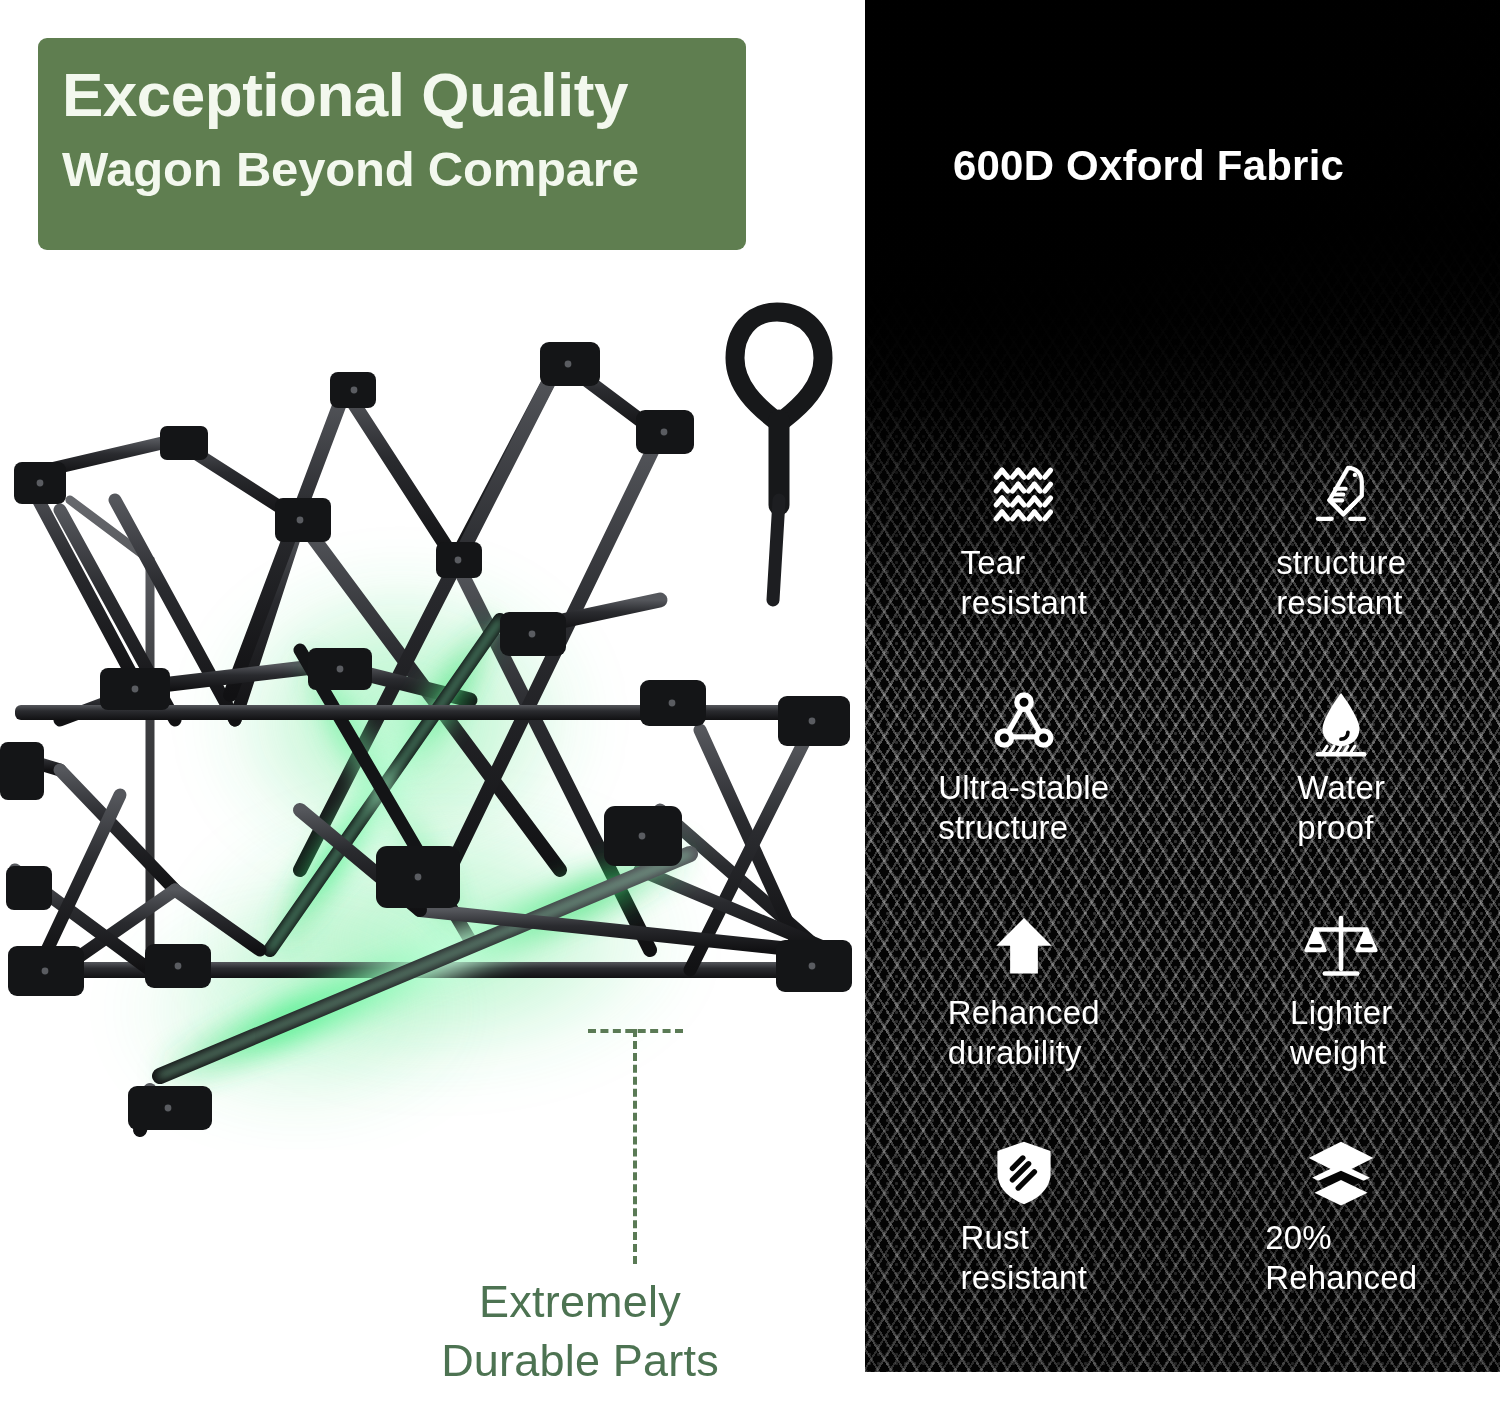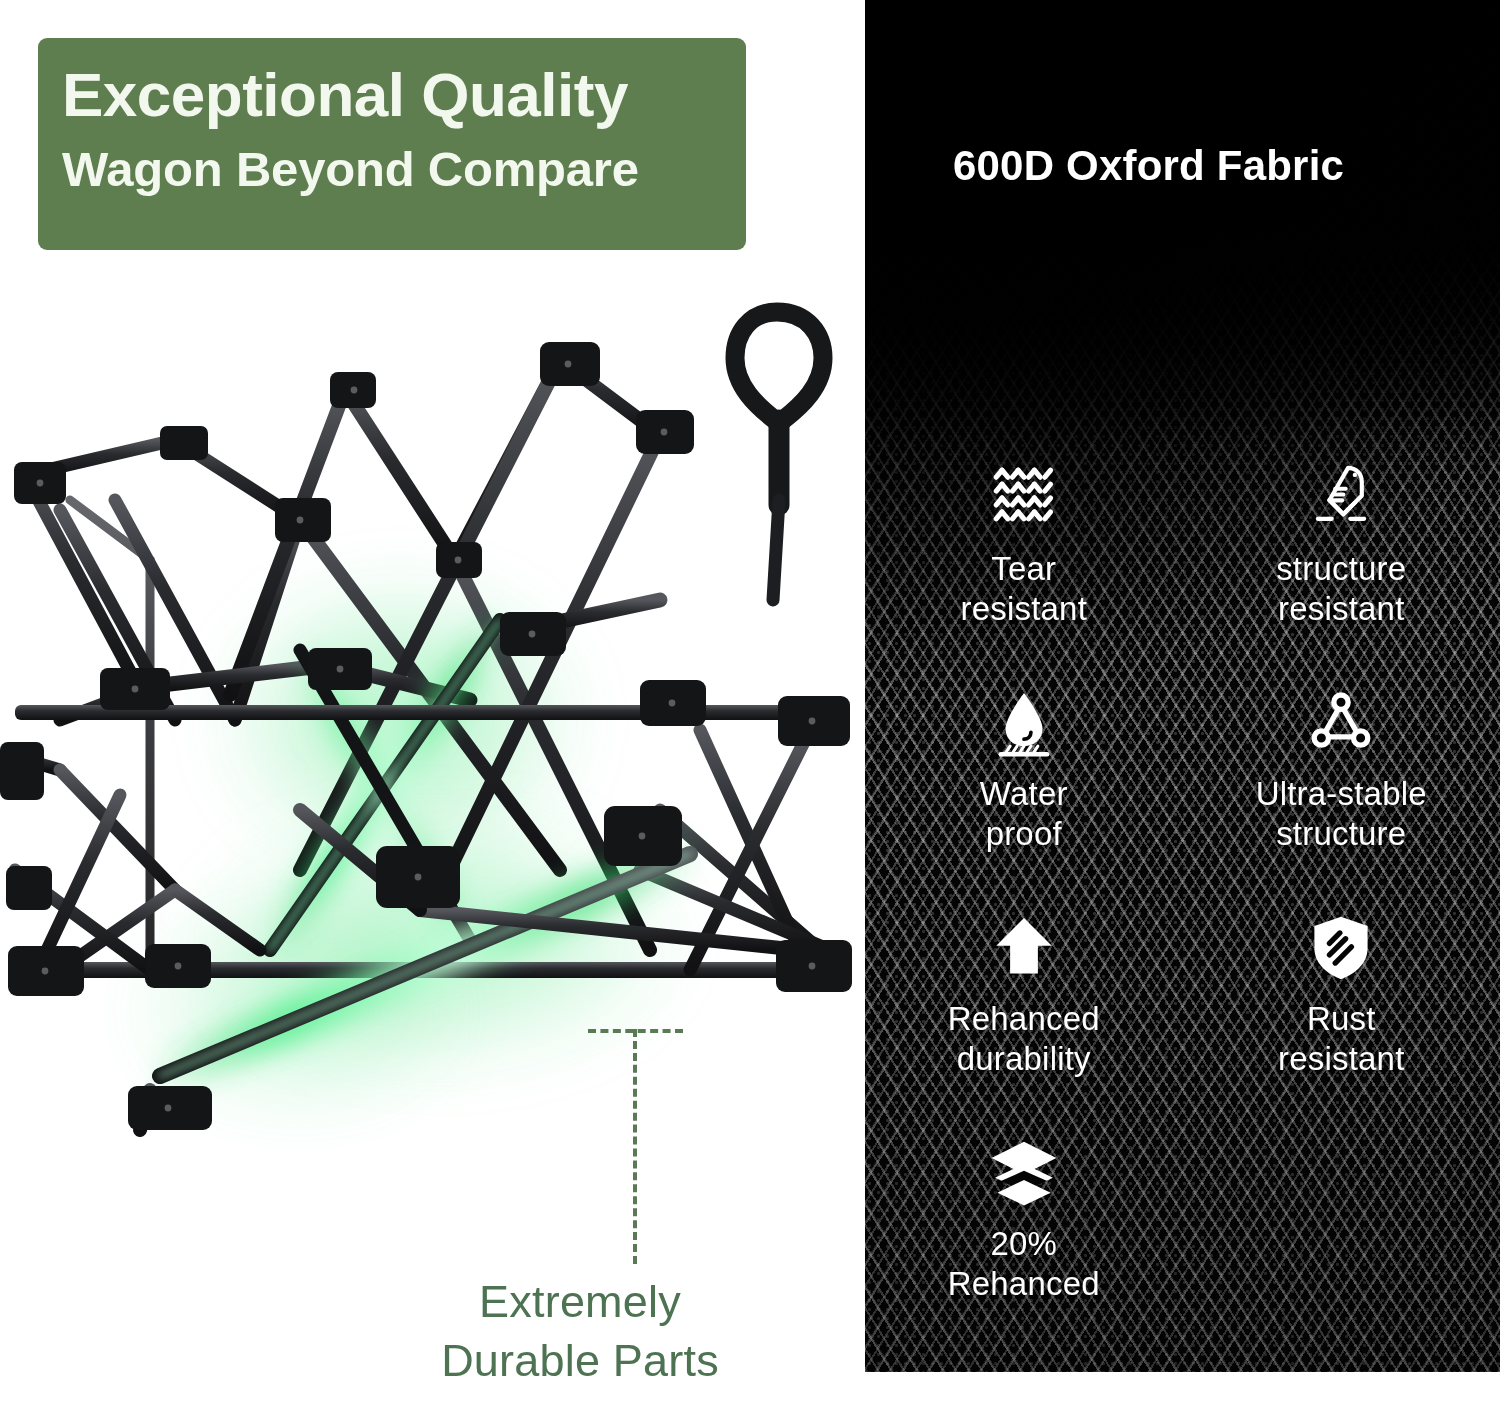--- a/index.html
+++ b/index.html
@@ -97,21 +97,21 @@
     display:grid; grid-template-columns:1fr 1fr; grid-template-rows:repeat(4,1fr);
     z-index:6;
   }
   .feature-cell {
     display:flex; flex-direction:column; align-items:center; justify-content:flex-start;
     padding-top:6px;
   }
   .feature-icon { width:74px; height:74px; display:block; }
   .feature-icon svg { display:block; width:100%; height:100%; }
   .feature-label {
-    margin-top:14px; text-align:center; color:#fff;
+    margin-top:8px; text-align:left; color:#fff;
     font-size:33px; font-weight:400; line-height:1.2; letter-spacing:.2px;
     text-shadow:0 1px 5px rgba(0,0,0,.85);
   }
   .feature-label .l2 { display:block; }
 </style>
 </head>
 <body>
 
 <div id="stage">
 
@@ -377,20 +377,35 @@
           </svg>
         </span>
         <span class="feature-label">
           <span>structure</span>
           <span class="l2">resistant</span>
         </span>
       </div>
 
       <div class="feature-cell">
         <span class="feature-icon">
+          <svg viewBox="0 0 64 64" stroke="#fff" stroke-width="4.6" fill="none" stroke-linecap="round">
+            <path d="M32,16 L16,44 L48,44 Z"></path>
+            <circle cx="32" cy="14" r="6.2" fill="#050505"></circle>
+            <circle cx="15" cy="45" r="6.2" fill="#050505"></circle>
+            <circle cx="49" cy="45" r="6.2" fill="#050505"></circle>
+          </svg>
+        </span>
+        <span class="feature-label">
+          <span>Ultra-stable</span>
+          <span class="l2">structure</span>
+        </span>
+      </div>
+
+      <div class="feature-cell">
+        <span class="feature-icon">
           <svg viewBox="0 0 64 64" fill="none">
             <path d="M32,6 C32,6 16,27 16,37 C16,46 23,52 32,52 C41,52 48,46 48,37 C48,27 32,6 32,6 Z" fill="#fff"></path>
             <path d="M38,40 C38,44 35,46 32,46" stroke="#050505" stroke-width="3.2" stroke-linecap="round" fill="none"></path>
             <g stroke="#fff" stroke-width="2.6" stroke-linecap="round">
               <path d="M20,52 L16,58"></path>
                 <path d="M26,52 L22,58"></path>
               <path d="M32,52 L28,58"></path>
                 <path d="M38,52 L34,58"></path>
               <path d="M44,52 L40,58"></path>
             </g>
@@ -398,45 +413,47 @@
           </svg>
         </span>
         <span class="feature-label">
           <span>Water</span>
           <span class="l2">proof</span>
         </span>
       </div>
 
       <div class="feature-cell">
         <span class="feature-icon">
-          <svg viewBox="0 0 64 64" stroke="#fff" stroke-width="4.6" fill="none" stroke-linecap="round">
-            <path d="M32,16 L16,44 L48,44 Z"></path>
-            <circle cx="32" cy="14" r="6.2" fill="#050505"></circle>
-            <circle cx="15" cy="45" r="6.2" fill="#050505"></circle>
-            <circle cx="49" cy="45" r="6.2" fill="#050505"></circle>
-          </svg>
-        </span>
-        <span class="feature-label">
-          <span>Ultra-stable</span>
-          <span class="l2">structure</span>
-        </span>
-      </div>
-
-      <div class="feature-cell">
-        <span class="feature-icon">
           <svg viewBox="0 0 64 64" fill="#fff">
             <path d="M32,6 L56,30 L44,30 L44,54 L20,54 L20,30 L8,30 Z"></path>
           </svg>
         </span>
         <span class="feature-label">
           <span>Rehanced</span>
           <span class="l2">durability</span>
         </span>
       </div>
 
+      <div class="feature-cell">
+        <span class="feature-icon">
+          <svg viewBox="0 0 64 64" fill="none" stroke="#fff" stroke-width="4" stroke-linecap="round" stroke-linejoin="round">
+            <path d="M32,6 L32,50"></path>
+            <path d="M10,16 L54,16"></path>
+            <path d="M18,54 L46,54"></path>
+            <path d="M10,16 L2,34 L18,34 Z" fill="#fff" stroke="#fff" stroke-width="3.4"></path>
+            <path d="M54,16 L46,34 L62,34 Z" fill="#fff" stroke="#fff" stroke-width="3.4"></path>
+            <path d="M6,30 L14,30" stroke="#050505" stroke-width="3"></path>
+            <path d="M50,30 L58,30" stroke="#050505" stroke-width="3"></path>
+          </svg>
+        </span>
+        <span class="feature-label">
+          <span>Lighter</span>
+          <span class="l2">weight</span>
+        </span>
+      </div>
 
       <div class="feature-cell">
         <span class="feature-icon">
           <svg viewBox="0 0 64 64">
             <path d="M32,5 L55,13 L55,32 C55,45 45,54 32,59 C19,54 9,45 9,32 L9,13 Z" fill="#fff"></path>
             <g stroke="#050505" stroke-width="4.6" stroke-linecap="round">
               <path d="M22,28 L31,19"></path>
               <path d="M22,38 L36,24"></path>
               <path d="M27,45 L41,31"></path>
             </g>

